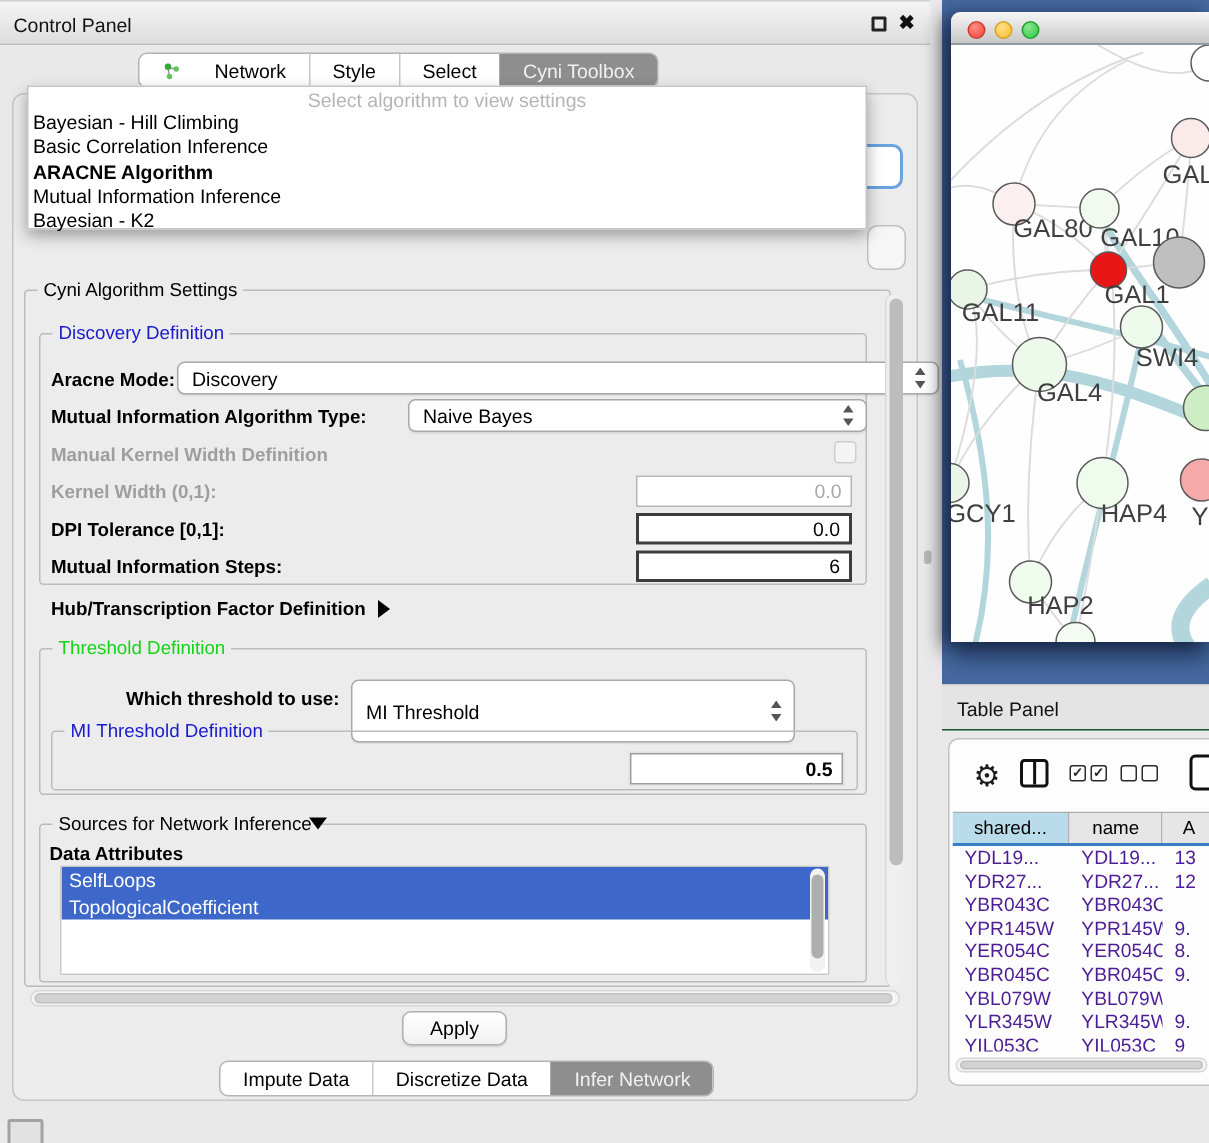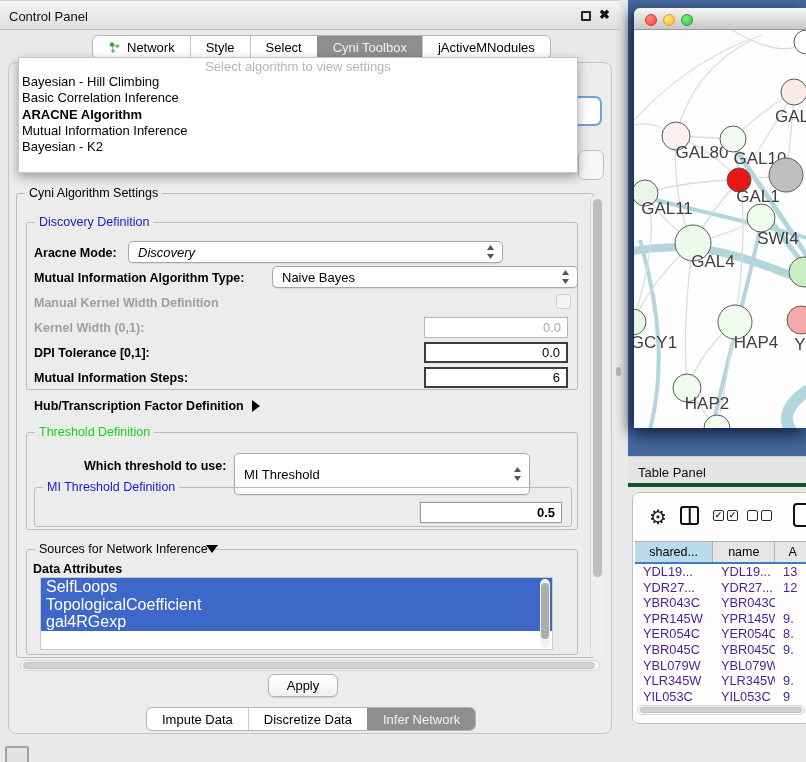--- a/index.html
+++ b/index.html
@@ -14,26 +14,26 @@
   .cp-float-btn { position:absolute; left:581px; top:10px; width:10px; height:10px; border:2px solid #222; border-radius:1px; }
   .cp-close-btn { position:absolute; left:599px; top:6px; font-size:13px; font-weight:bold; color:#111; }
 
   .cp-body { position:absolute; left:8px; top:62px; width:604px; height:672px;
     background:#ececec; border:1px solid #c6c6c6; border-radius:8px; }
 
   
   .seg-bar { position:absolute; display:flex; height:24px; background:#fff; border:1px solid #b4b4b4;
     border-radius:6px; overflow:hidden; font-size:13px; }
   .seg { display:flex; align-items:center; padding:0 15px; color:#000; border-left:1px solid #c9c9c9; cursor:default; white-space:nowrap;}
-  .seg:first-child { border-left:none; }
+  .seg:first-child { border-left:none;gap:16px; }
   .seg.sel { background:#8e8e8e; color:#f1f1f1; border-left-color:#8e8e8e; }
   .seg .ticon { margin-right:6px; display:inline-block; width:13px; height:13px; }
 
   
-  .dd { position:absolute; left:18px; top:57px; width:560px; height:116px; background:#fff;
+  .dd { position:absolute; left:18px; top:57px; width:560px; height:96px; background:#fff;
     border:1px solid #c4c4c4; box-shadow:0 4px 10px rgba(0,0,0,.35); z-index:40; }
   .dd-ph { text-align:center; color:#b5b5b5; font-size:13px; line-height:15px; padding-top:1px;}
   .dd-item { font-size:13px; line-height:16.3px; padding-left:3px; color:#000; }
   .dd-item.sel { font-weight:bold; }
 
   
   .combo-sliver-blue { position:absolute; left:566px; top:96px; width:36px; height:30px;
     background:#fff; border:2px solid #6aa3e0; border-radius:7px; z-index:5;}
   .combo-sliver-gray { position:absolute; left:578px; top:150px; width:26px; height:30px;
     background:#f6f6f6; border:1px solid #bfbfbf; border-radius:7px; z-index:5;}
@@ -60,21 +60,21 @@
   .checkbox { position:absolute; width:15px; height:15px; background:#f4f4f4; border:1px solid #cdcdcd; border-radius:3px; }
 
   .hub-row { position:absolute; left:34px; top:399px; font-size:12.5px; font-weight:bold; color:#000;}
   .tri-right { display:inline-block; width:0; height:0; border-left:8px solid #000;
     border-top:6px solid transparent; border-bottom:6px solid transparent; margin-left:8px; vertical-align:-2px;}
   .tri-down { display:inline-block; width:0; height:0; border-top:8px solid #000;
     border-left:6px solid transparent; border-right:6px solid transparent; margin-left:6px; vertical-align:1px;}
 
   .attr-list { position:absolute; left:40px; top:577px; width:513px; height:73px; background:#fff;
     border:1px solid #c9c9c9; overflow:hidden; }
-  .attr-item { height:17.5px; line-height:17.5px; font-size:16px; color:#fff; background:#3d68c9; padding-left:5px; }
+  .attr-item { height:17.5px; line-height:17.5px; font-size:13px; color:#fff; background:#3d68c9; padding-left:5px; }
   .list-vscroll { position:absolute; left:540px; top:579px; width:10px; height:69px; background:#f2f2f2; border-radius:5px;}
   .list-vscroll .thumb { position:absolute; left:1px; top:4px; width:8px; height:56px; background:#aeaeae; border-radius:4px;}
 
   .hscroll { position:absolute; background:#f4f4f4; border:1px solid #d7d7d7; border-radius:6px; }
   .hscroll .thumb { position:absolute; top:1px; bottom:1px; background:#d2d2d2; border:1px solid #c0c0c0; border-radius:5px;}
 
   .vscroll-settings { position:absolute; left:590px; top:196px; width:12px; height:462px;
     background:#efefef; border-left:1px solid #d8d8d8; border-radius:6px;}
   .vscroll-settings .thumb { position:absolute; left:1.5px; top:3px; width:9px; height:378px; background:#bdbdbd; border-radius:5px;}
 
@@ -94,21 +94,21 @@
     background:linear-gradient(#f6f6f6,#c7c7c7); border-radius:6px 0 0 0; border-bottom:1px solid #9a9a9a;}
   .tl { position:absolute; top:5.5px; width:12px; height:12px; border-radius:50%; }
   .tl.red { left:11px; background:radial-gradient(circle at 35% 30%, #ff8d85, #f44336); border:1px solid #ce3a30;}
   .tl.yellow { left:29px; background:radial-gradient(circle at 35% 30%, #ffe083, #ffbd2e); border:1px solid #d9a022;}
   .tl.green { left:47px; background:radial-gradient(circle at 35% 30%, #8ae88f, #28c840); border:1px solid #1f9f31;}
   .net-canvas { position:absolute; left:0; top:22px; width:172px; height:398px; background:#fefefe; overflow:hidden;}
   .net-canvas svg { position:absolute; left:0; top:0; }
 
   
   .tp-header { position:absolute; left:628px; top:456px; width:178px; height:31px; background:#e4e4e4;
-    border-top:1px solid #cdcdcd; border-bottom:4px solid #14532d;}
+    border-top:1px solid #cdcdcd; border-bottom:1px solid #14532d;}
   .tp-title { position:absolute; left:10px; top:8px; font-size:13px; color:#111; }
   .tp-body { position:absolute; left:632px; top:492px; width:180px; height:232px; background:#fdfdfd;
     border:1px solid #c2c2c2; border-radius:7px; }
   .tp-toolbar { position:absolute; left:0; top:10px; width:178px; height:30px; }
   .gear-glyph { position:absolute; left:16px; top:2px; font-size:20px; color:#1c1c1c; }
   .cols-icon { position:absolute; left:47px; top:3px; width:19px; height:19px; border:2.5px solid #111; border-radius:3px;}
   .cols-icon:before { content:""; position:absolute; left:50%; top:0; bottom:0; width:2.5px; background:#111; transform:translateX(-50%);}
   .cb { position:absolute; top:7px; width:11px; height:11px; border:1.8px solid #2a2a2a; border-radius:2px; font-size:9px;
     line-height:8px; text-align:center; color:#2a2a2a; font-weight:bold;}
   .doc-sliver { position:absolute; left:160px; top:0px; width:20px; height:24px; border:2.5px solid #111; border-radius:4px; background:#fff;}
@@ -146,23 +146,20 @@
       </div>
       <div class="seg">
         <span>Style</span>
       </div>
       <div class="seg">
         <span>Select</span>
       </div>
       <div class="seg sel">
         <span>Cyni Toolbox</span>
       </div>
-      <div class="seg">
-        <span>jActiveMNodules</span>
-      </div>
     </div>
 
   <div class="combo-sliver-blue"></div>
   <div class="combo-sliver-gray"></div>
 
   <div class="dd">
     <div class="dd-ph">Select algorithm to view settings</div>
     <div id="dd-items">
         <div class="dd-item">Bayesian - Hill Climbing</div>
         <div class="dd-item">Basic Correlation Inference</div>
@@ -174,21 +171,21 @@
 
   <div class="group" style="left:16px; top:193px; width:578px; height:465px;">
     <span class="legend">Cyni Algorithm Settings</span>
   </div>
 
   <div class="group" style="left:26px; top:222px; width:552px; height:168px;">
     <span class="legend blue">Discovery Definition</span>
   </div>
 
   <span class="lbl" style="left:34px; top:246px;">Aracne Mode:</span>
-  <div class="combo" style="left:128px; top:241px; width:375px; height:22px;font-style:italic;">
+  <div class="combo" style="left:118px; top:241px; width:508px; height:22px;">
     <span>Discovery</span>
     <svg class="arrows" viewBox="0 0 9 14">
         <path d="M4.5 0 L8 5 H1 Z" fill="#555"></path>
         <path d="M4.5 14 L1 9 H8 Z" fill="#555"></path>
       </svg>
   </div>
 
   <span class="lbl" style="left:34px; top:271px;">Mutual Information Algorithm Type:</span>
   <div class="combo" style="left:272px; top:266px; width:306px; height:22px;">
     <span>Naive Bayes</span>
@@ -242,21 +239,20 @@
 
   <div class="group" style="left:26px; top:549px; width:552px; height:106px;">
     <span class="legend"><span>Sources for Network Inference</span></span>
   </div>
   <span class="tri-down" style="position:absolute; left:200px; top:545px;"></span>
   <span class="lbl" style="left:33px; top:562px;">Data Attributes</span>
 
   <div id="attr-list" class="attr-list">
       <div class="attr-item">SelfLoops</div>
       <div class="attr-item">TopologicalCoefficient</div>
-      <div class="attr-item">gal4RGexp</div>
     </div>
   <div class="list-vscroll">
       <div class="thumb"></div>
     </div>
 
   <div class="vscroll-settings">
       <div class="thumb"></div>
     </div>
   <div class="hscroll" style="left:20px; top:660px; width:580px; height:11px;">
     <div class="thumb" style="left:2px; width:572px;"></div>

